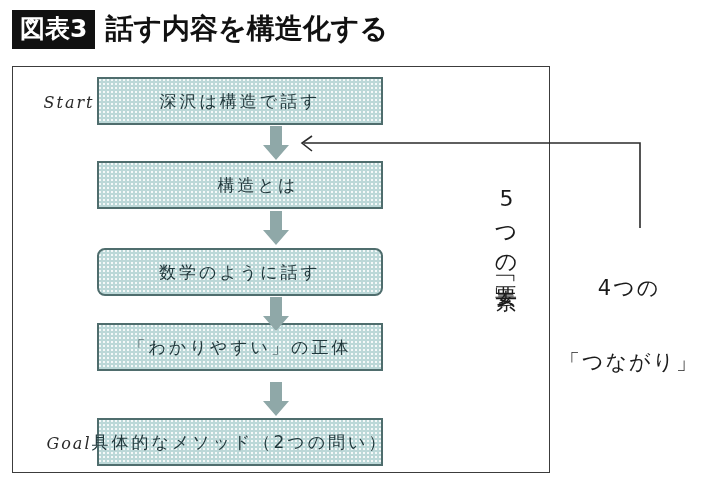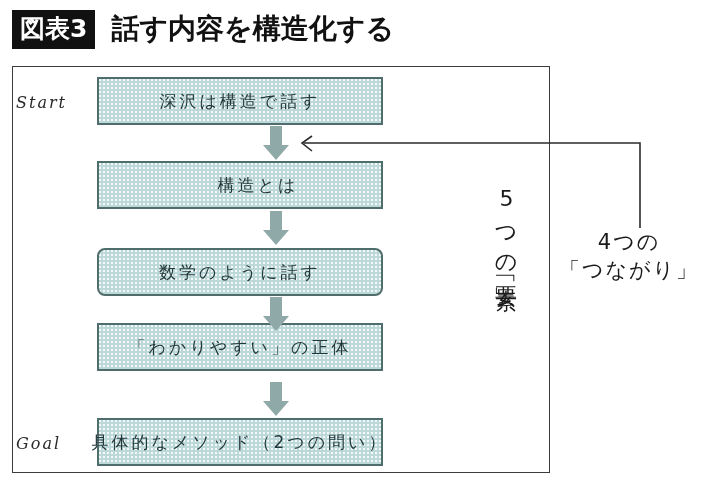--- a/index.html
+++ b/index.html
@@ -17,21 +17,21 @@
   }
 
   
   #title-row {
     position: absolute;
     left: 12px;
     top: 8px;
     height: 42px;
     display: flex;
     align-items: center;
-    gap: 16px;
+    gap: 10px;
   }
   #figure-badge {
     background: #111111;
     color: #ffffff;
     font-size: 25px;
     font-weight: bold;
     line-height: 1;
     padding: 6px 8px 8px 8px;
     letter-spacing: 0px;
     font-family: "DejaVu Sans", sans-serif;
@@ -97,28 +97,28 @@
   }
   .down-arrow svg { display: block; }
   #arrow-1 { top: 126px; }
   #arrow-2 { top: 211px; }
   #arrow-3 { top: 297px; }
   #arrow-4 { top: 382px; }
 
   
   .side-label {
     position: absolute;
-    left: 16px;
+    left: 32px;
     width: 74px;
     font-size: 16px;
     color: #2a2a2a;
     font-family: "DejaVu Serif", serif;
     font-style: italic;
     letter-spacing: 2px;
-    text-align: left;
+    text-align: center;
   }
   #label-start { top: 93px; }
   #label-goal  { top: 434px; }
 
   
   #annot-elements {
     position: absolute;
     left: 486px;
     top: 186px;
     width: 32px;
@@ -149,21 +149,21 @@
     left: 554px;
     top: 228px;
     width: 150px;
     text-align: center;
     font-size: 21px;
     line-height: 1.35;
     color: #1a1a1a;
     font-family: "DejaVu Sans", sans-serif;
     letter-spacing: 2px;
   }
-  #annot-links .line { display: block; white-space: nowrap; }
+  #annot-links .line { display: block; white-space: nowrap; margin-top: 46px; }
 </style>
 </head>
 <body>
 
 <div id="title-row">
   <span id="figure-badge">図表3</span>
   <span id="title-text">話す内容を構造化する</span>
 </div>
 
 <div id="frame"></div>

